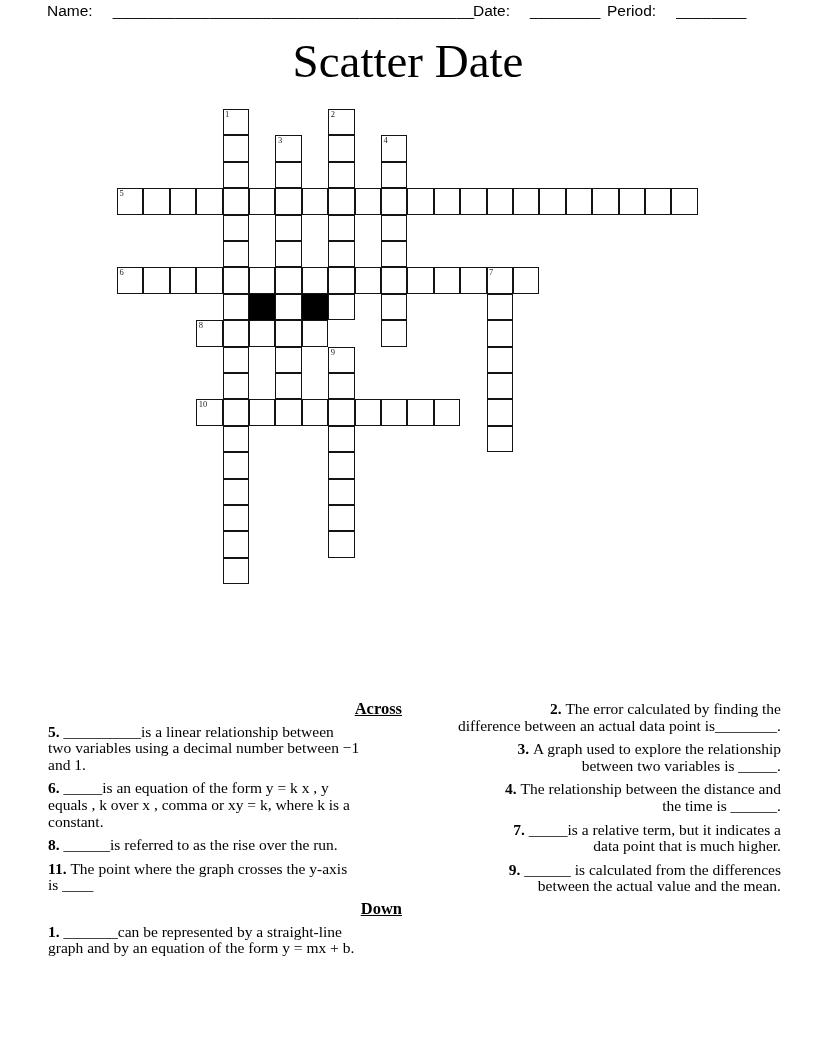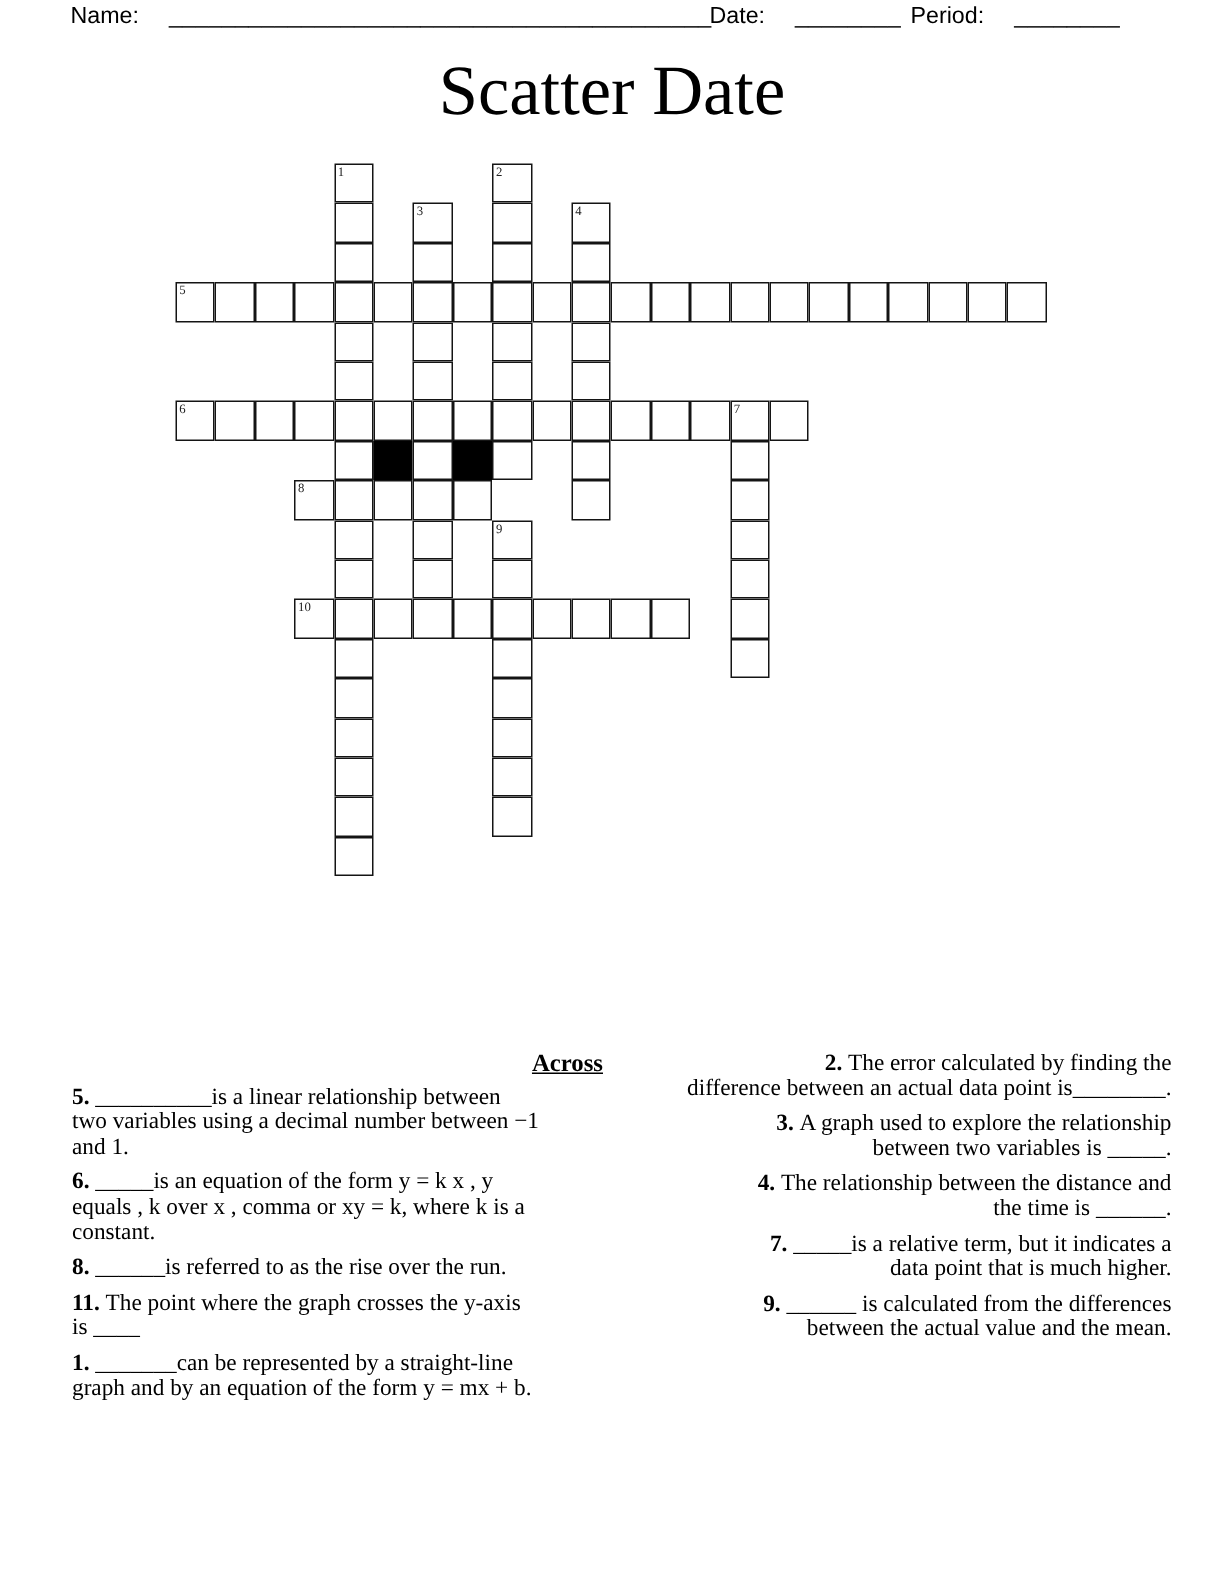--- a/index.html
+++ b/index.html
@@ -195,20 +195,23 @@
   </div>
 
 <div id="clues-left" class="clue-col">
   <div class="heading">Across</div>
   <div id="across-clues">
       <p class="clue"><b>5. </b>__________is a linear relationship between<br>two variables using a decimal number between −1<br>and 1.</p>
       <p class="clue"><b>6. </b>_____is an equation of the form y = k x , y<br>equals , k over x , comma or xy = k, where k is a<br>constant.</p>
       <p class="clue"><b>8. </b>______is referred to as the rise over the run.</p>
       <p class="clue"><b>11. </b>The point where the graph crosses the y-axis<br>is ____</p>
     </div>
+  <div id="down-heading-wrap">
+    <div class="heading">Down</div>
+  </div>
   <div id="down-clues-left">
       <p class="clue"><b>1. </b>_______can be represented by a straight-line<br>graph and by an equation of the form y = mx + b.</p>
     </div>
 </div>
 
 <div id="clues-right" class="clue-col">
   <div id="down-clues-right">
       <p class="clue"><b>2. </b>The error calculated by finding the<br>difference between an actual data point is________.</p>
       <p class="clue"><b>3. </b>A graph used to explore the relationship<br>between two variables is _____.</p>
       <p class="clue"><b>4. </b>The relationship between the distance and<br>the time is ______.</p>

